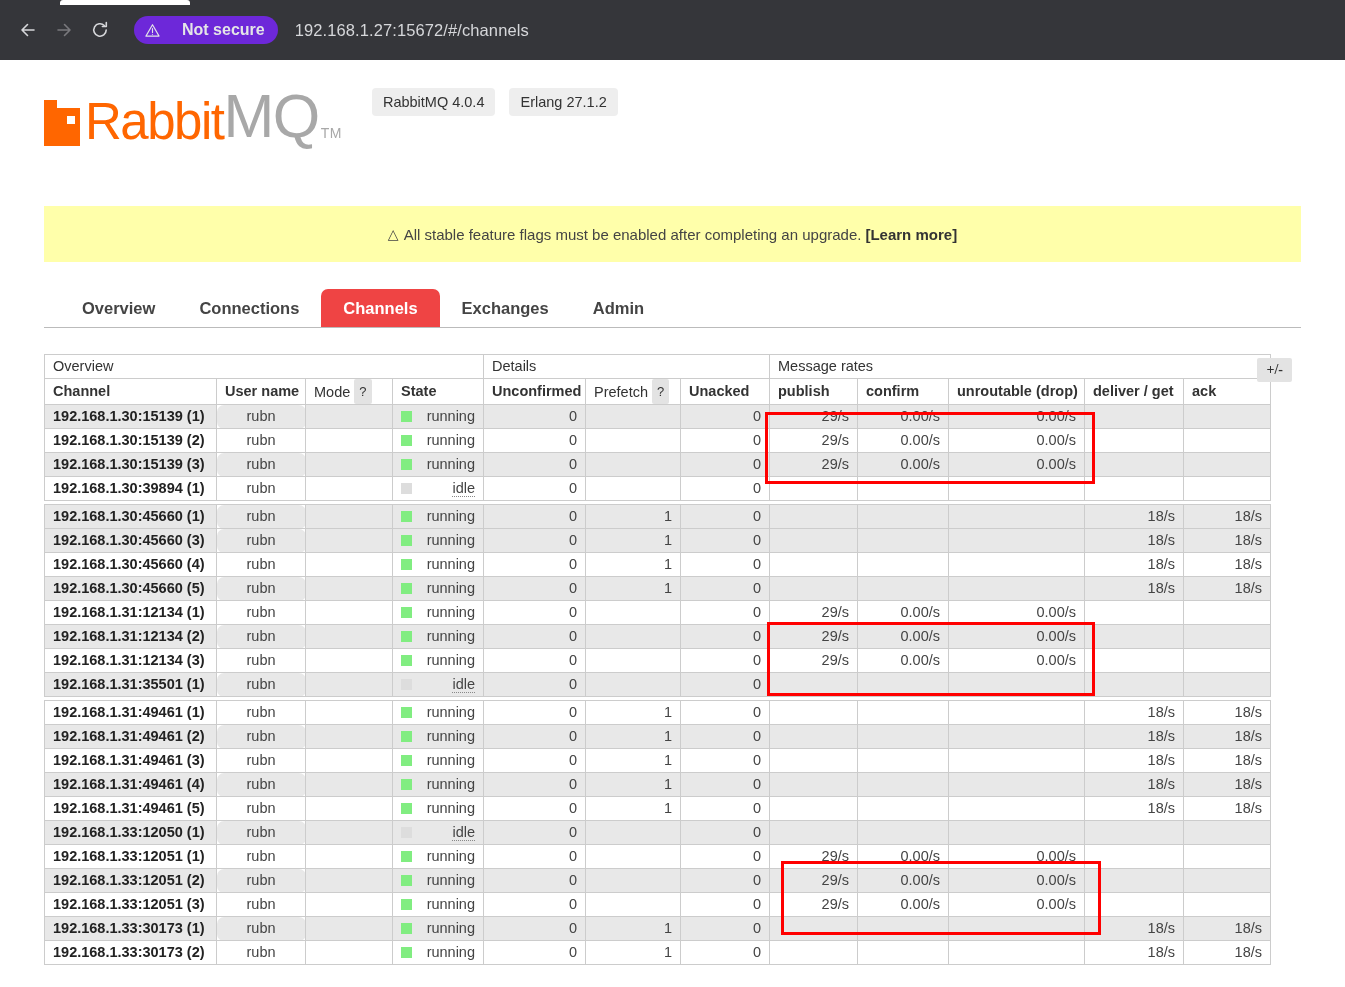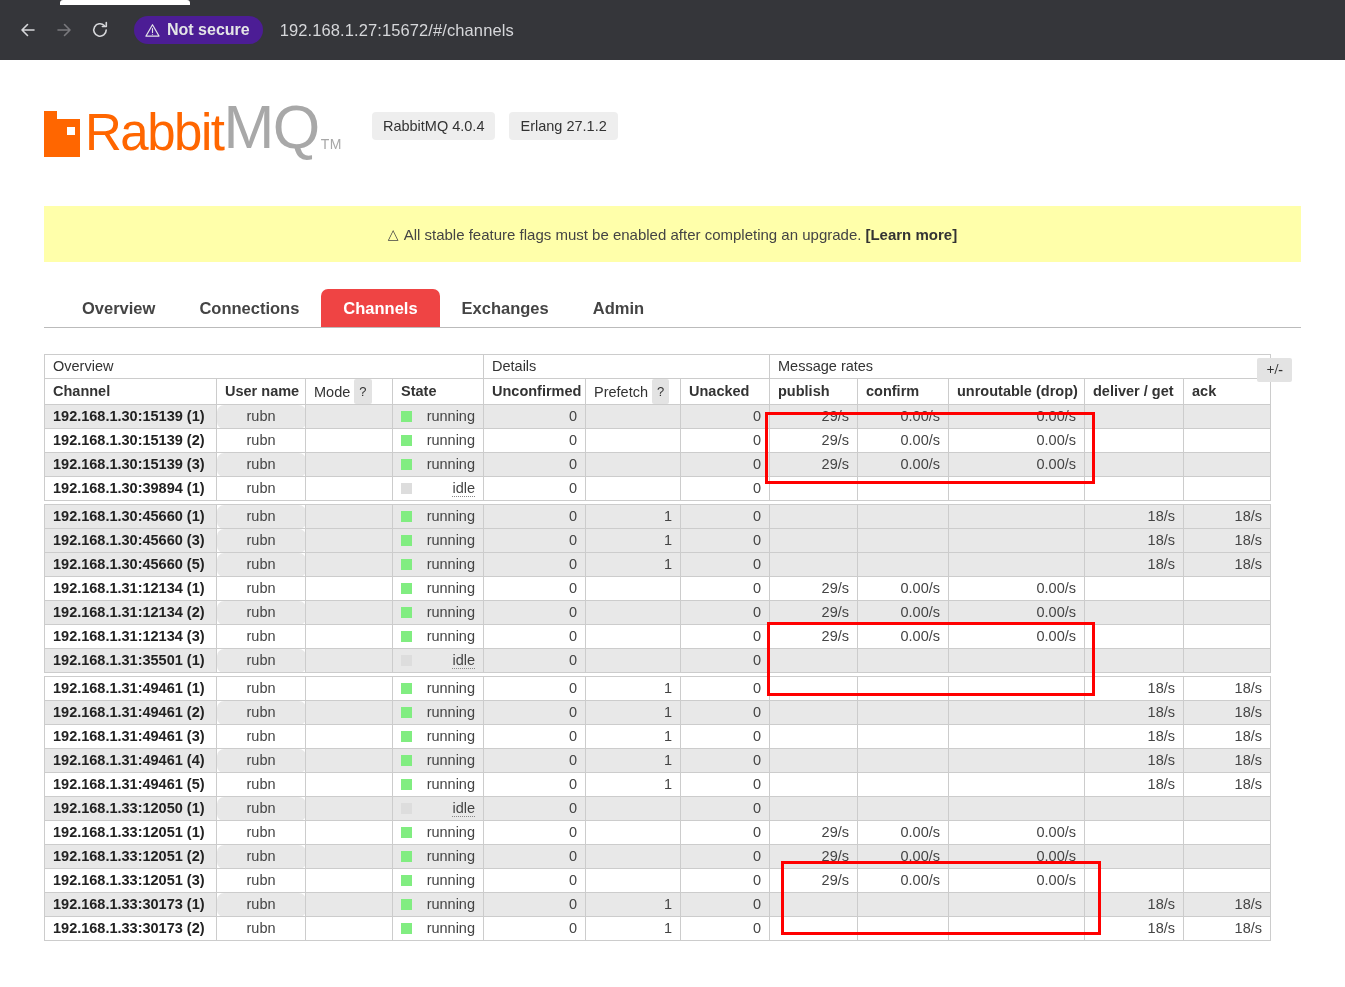--- a/index.html
+++ b/index.html
@@ -40,22 +40,22 @@
   .nav-forward svg path { stroke: #79797d; }
   .omnibox {
     margin-left: 16px;
     height: 36px;
     display: flex;
     align-items: center;
     flex: 1 1 auto;
     min-width: 0;
   }
   .not-secure {
-    display: flex; align-items: center; gap: 7px;
-    background: #4c1d95;
+    display: flex; align-items: center; gap: 22px;
+    background: #6d28d9;
     border-radius: 18px;
     padding: 5px 13px 5px 11px;
     cursor: pointer;
   }
   .not-secure-text {
     color: #e4e5e7;
     font-size: 16px;
     font-weight: bold;
     white-space: nowrap;
   }
@@ -73,21 +73,21 @@
     position: relative;
     height: 927px;
     background: #ffffff;
     padding: 0 44px;
     overflow: hidden;
   }
 
   
   .header {
     display: flex;
-    align-items: center;
+    align-items: flex-start;
     padding-top: 28px;
     height: 108px;
   }
   .logo-wrap { display: flex; align-items: flex-end; }
   .logo-mark {
     position: relative;
     width: 36px; height: 46px;
     margin-right: 5px;
   }
   .logo-mark .bar {
@@ -474,20 +474,34 @@
             <td class="state"><span class="state-box running"></span><span class="state-label">running</span></td>
             <td class="num">0</td>
             <td class="num">1</td>
             <td class="num">0</td>
             <td class="num"></td>
             <td class="num"></td>
             <td class="num"></td>
             <td class="num">18/s</td>
             <td class="num">18/s</td>
           </tr>
+          <tr class="plain">
+            <td class="chan"><span>192.168.1.30:45660 (4)</span></td>
+            <td class="user">rubn</td>
+            <td class="ctr"></td>
+            <td class="state"><span class="state-box running"></span><span class="state-label">running</span></td>
+            <td class="num">0</td>
+            <td class="num">1</td>
+            <td class="num">0</td>
+            <td class="num"></td>
+            <td class="num"></td>
+            <td class="num"></td>
+            <td class="num">18/s</td>
+            <td class="num">18/s</td>
+          </tr>
           <tr class="shade">
             <td class="chan"><span>192.168.1.30:45660 (5)</span></td>
             <td class="user">rubn</td>
             <td class="ctr"></td>
             <td class="state"><span class="state-box running"></span><span class="state-label">running</span></td>
             <td class="num">0</td>
             <td class="num">1</td>
             <td class="num">0</td>
             <td class="num"></td>
             <td class="num"></td>

